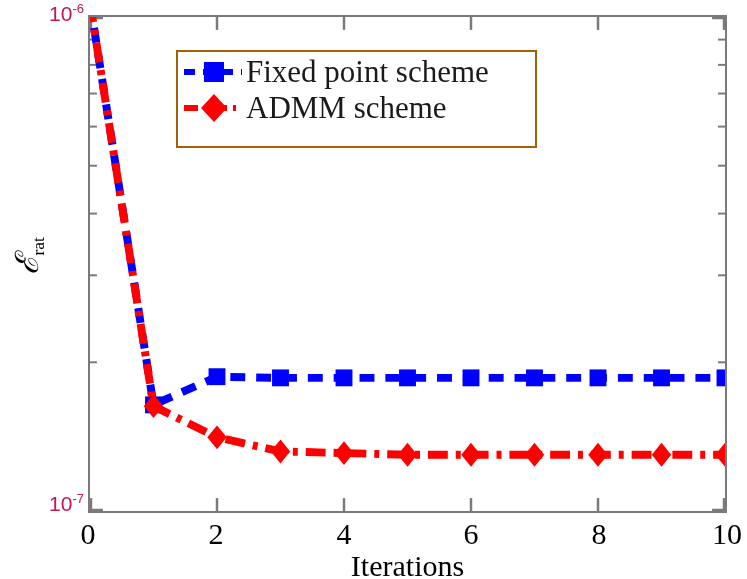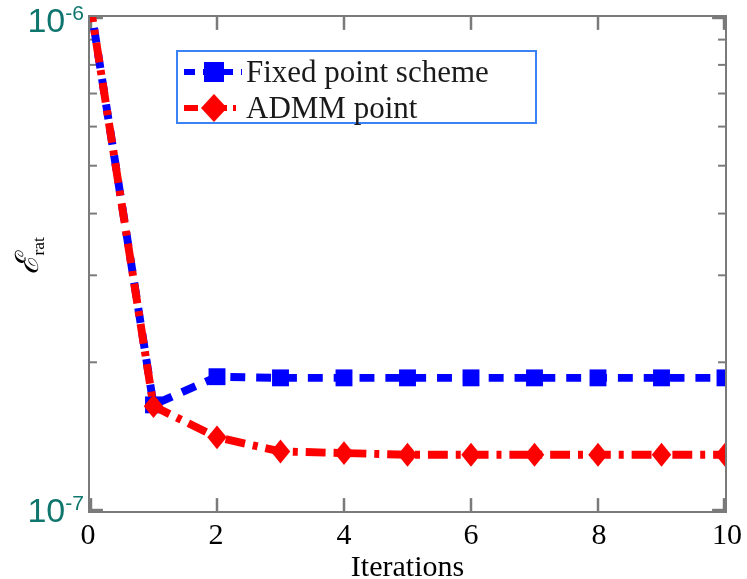--- a/index.html
+++ b/index.html
@@ -35,22 +35,22 @@
     top: 0;
     width: 100%;
     height: 100%;
     display: block;
   }
   
   .ytick-label {
     position: absolute;
     right: 0;
     font-family: "Liberation Sans", sans-serif;
-    font-size: 34px;
-    color: #0f766e;
+    font-size: 21px;
+    color: #be185d;
     white-space: nowrap;
     line-height: 1;
   }
   .ytick-label sup {
     font-size: 0.62em;
     vertical-align: super;
     line-height: 0;
   }
   #ytick-labels {
     position: absolute;
@@ -106,23 +106,23 @@
     position: relative;
     top: 0.34em;
     font-style: normal;
   }
   
   #legend {
     position: absolute;
     left: 176px;
     top: 50px;
     width: 361px;
-    height: 74px;
-    background: #ffffff;
-    border: 2px solid #3b82f6;
+    height: 98px;
+    background: #ffffff;
+    border: 2px solid #a16207;
     box-sizing: border-box;
   }
   .legend-row {
     position: absolute;
     left: 0;
     width: 100%;
     height: 37px;
     display: flex;
     align-items: center;
   }
@@ -242,17 +242,17 @@
         <line x1="2" y1="17" x2="60" y2="17" stroke="#0000FF" stroke-width="6" stroke-dasharray="11,8"></line>
         <rect x="22" y="7" width="20" height="20" fill="#0000FF"></rect>
       </svg>
       <span class="legend-text">Fixed point scheme</span>
     </div>
     <div class="legend-row" id="legend-row-1">
       <svg class="legend-sample" viewBox="0 0 62 34">
         <line x1="2" y1="17" x2="60" y2="17" stroke="#FF0000" stroke-width="6" stroke-dasharray="14,6,3,6"></line>
         <polygon points="32,3 45,17 32,31 19,17" fill="#FF0000"></polygon>
       </svg>
-      <span class="legend-text">ADMM point</span>
+      <span class="legend-text">ADMM scheme</span>
     </div>
   </div>
 
 </div>
 
 </body></html>

